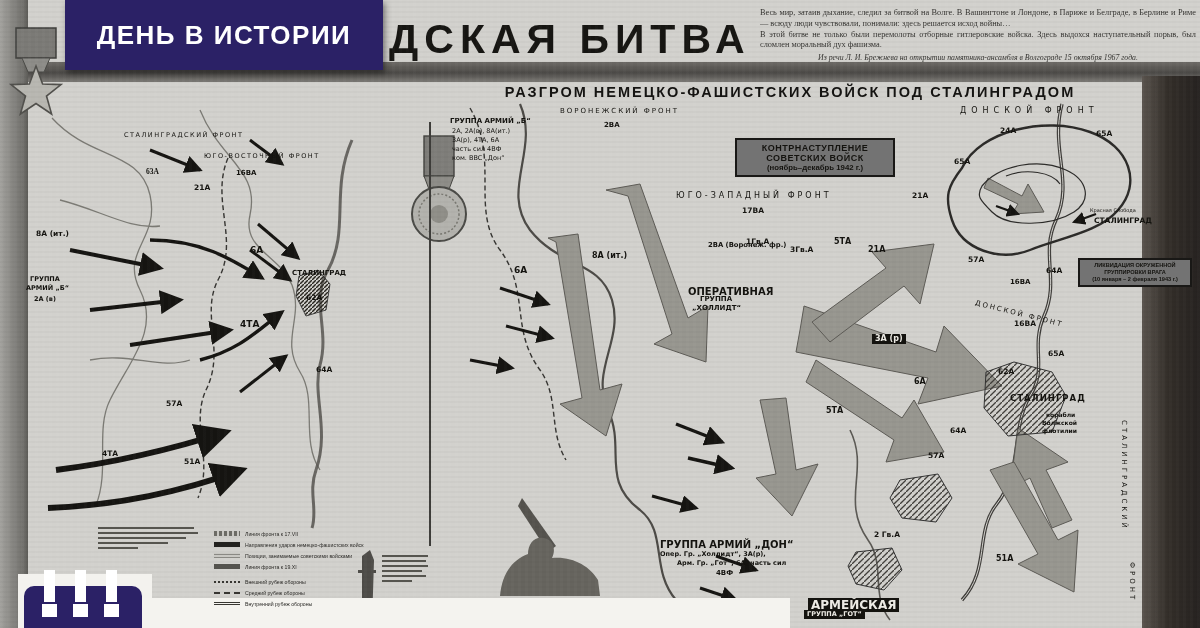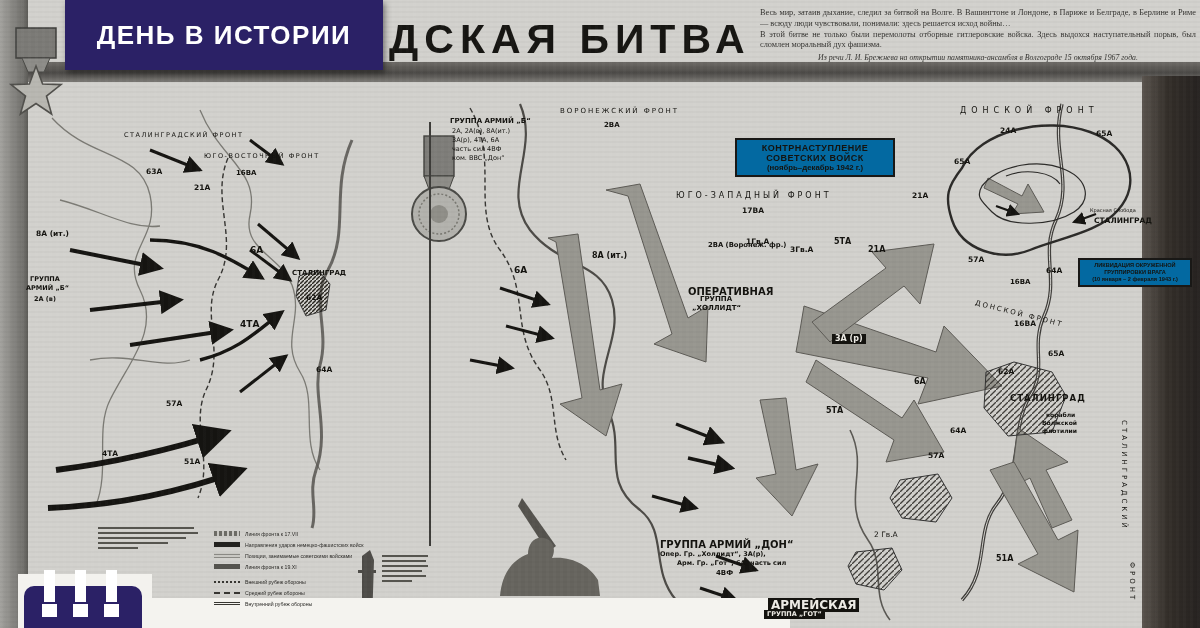--- a/index.html
+++ b/index.html
@@ -31,32 +31,32 @@
     box-shadow:2px 3px 6px rgba(0,0,0,.45);}
   .banner span{color:#fff;font-weight:700;font-size:26px;letter-spacing:1.5px;white-space:nowrap;}
 
   .lm-title{position:absolute;left:60px;top:84px;width:310px;text-align:center;z-index:8;color:#151412;}
   .lm-title .l1{font-weight:700;font-size:15px;letter-spacing:1px;}
   .lm-title .l2{font-weight:700;font-size:16px;}
   .lm-title .dates{font-weight:700;font-size:10.5px;}
   .rm-title{position:absolute;left:440px;top:84px;width:700px;text-align:center;z-index:8;
     color:#151412;font-weight:700;font-size:14.5px;letter-spacing:2px;white-space:nowrap;}
 
-  .box{position:absolute;z-index:9;background:#0369a1;border:2px solid #191816;
+  .box{position:absolute;z-index:9;background:#737373;border:2px solid #191816;
     text-align:center;color:#14130f;padding:3px 5px;}
   .counter-box{left:735px;top:138px;width:160px;}
   .counter-box .b1{font-weight:700;font-size:9px;letter-spacing:.5px;}
   .counter-box .b2{font-weight:700;font-size:9px;letter-spacing:.5px;}
   .counter-box .b3{font-weight:700;font-size:7.8px;}
   .liq-box{left:1078px;top:258px;width:114px;padding:2px 3px;}
   .liq-box div{font-weight:700;font-size:5.6px;line-height:1.25;}
 
   .ml{position:absolute;white-space:nowrap;color:#14130f;line-height:1;z-index:8;
       font-family:"DejaVu Sans",sans-serif;transform-origin:left top;}
-  .ml.inv{background:#14130f;color:#eceae4;padding:1px 3px;}
+  .ml.inv{background:#14130f;color:#eceae4;padding:1px 3px;margin-left:40px;}
 
   .legend{position:absolute;z-index:8;color:#2c2b28;}
   .legend-bars{position:absolute;z-index:8;}
   .legend-bars i{display:block;height:2px;background:#56554f;margin:3px 0;}
   .lrow{display:flex;align-items:center;height:11px;}
   .lrow .sw{width:26px;height:5px;margin-right:5px;flex:none;}
   .lrow .lt{font-size:5.2px;white-space:nowrap;}
   .sw.bar-stripe{background:repeating-linear-gradient(90deg,#6d6c66 0 3px,#c9c8c3 3px 5px);}
   .sw.bar-solid{background:#23221f;}
   .sw.bar-stripe2{background:repeating-linear-gradient(0deg,#8a8984 0 1px,#c9c8c3 1px 3px);}
@@ -189,36 +189,37 @@
       <path d="M1006,176 C1026,168 1052,172 1060,184" stroke-width="1.2"></path>
     </g>
 
     <g stroke="#333" stroke-width="1">
       <path d="M986,372 1014,362 1052,372 1066,396 1052,432 1008,436 984,408 Z" fill="url(#hatch)"></path>
       <path d="M900,480 938,474 952,498 936,522 902,518 890,498 Z" fill="url(#hatch)"></path>
       <path d="M856,552 892,548 902,570 884,590 856,584 848,566 Z" fill="url(#hatch)"></path>
     </g>
   </svg>
 
+  <div class="rm-title">РАЗГРОМ НЕМЕЦКО-ФАШИСТСКИХ ВОЙСК ПОД СТАЛИНГРАДОМ</div>
 
   <div class="box counter-box">
     <div class="b1">КОНТРНАСТУПЛЕНИЕ</div>
     <div class="b2">СОВЕТСКИХ ВОЙСК</div>
     <div class="b3">(ноябрь–декабрь 1942 г.)</div>
   </div>
   <div class="box liq-box">
     <div>ЛИКВИДАЦИЯ ОКРУЖЕННОЙ</div>
     <div>ГРУППИРОВКИ ВРАГА</div>
     <div>(10 января – 2 февраля 1943 г.)</div>
   </div>
 
   <div id="left-labels">
       <span class="ml" style="left: 124px; top: 132px; font-size: 6.5px; letter-spacing: 1.5px;">СТАЛИНГРАДСКИЙ ФРОНТ</span>
       <span class="ml" style="left: 204px; top: 153px; font-size: 6.5px; letter-spacing: 1.5px;">ЮГО-ВОСТОЧНЫЙ ФРОНТ</span>
-      <span class="ml" style="left: 146px; top: 168px; font-size: 7.5px; font-weight: 700;">63А</span>
+      <span class="ml" style="left: 146px; top: 168px; font-size: 7.5px; font-weight: 700; font-family: Liberation Serif, serif;">63А</span>
       <span class="ml" style="left: 194px; top: 184px; font-size: 7.5px; font-weight: 700;">21А</span>
       <span class="ml" style="left: 236px; top: 170px; font-size: 7px; font-weight: 700;">16ВА</span>
       <span class="ml" style="left: 36px; top: 230px; font-size: 7.5px; font-weight: 700;">8А (ит.)</span>
       <span class="ml" style="left: 30px; top: 276px; font-size: 6.5px; font-weight: 700;">ГРУППА</span>
       <span class="ml" style="left: 26px; top: 285px; font-size: 6.5px; font-weight: 700;">АРМИЙ „Б“</span>
       <span class="ml" style="left: 34px; top: 296px; font-size: 6.5px; font-weight: 700;">2А (в)</span>
       <span class="ml" style="left: 250px; top: 246px; font-size: 9px; font-weight: 700;">6А</span>
       <span class="ml" style="left: 240px; top: 320px; font-size: 9px; font-weight: 700;">4ТА</span>
       <span class="ml" style="left: 292px; top: 270px; font-size: 7px; font-weight: 700;">СТАЛИНГРАД</span>
       <span class="ml" style="left: 306px; top: 294px; font-size: 7.5px; font-weight: 700;">62А</span>
@@ -264,21 +265,21 @@
       <span class="ml" style="left: 998px; top: 368px; font-size: 7.5px; font-weight: 700;">62А</span>
       <span class="ml" style="left: 914px; top: 378px; font-size: 8px; font-weight: 700;">6А</span>
       <span class="ml" style="left: 1010px; top: 394px; font-size: 8.5px; font-weight: 700; letter-spacing: 1px;">СТАЛИНГРАД</span>
       <span class="ml" style="left: 1046px; top: 412px; font-size: 6px; font-weight: 700;">корабли</span>
       <span class="ml" style="left: 1042px; top: 420px; font-size: 6px; font-weight: 700;">Волжской</span>
       <span class="ml" style="left: 1042px; top: 428px; font-size: 6px; font-weight: 700;">флотилии</span>
       <span class="ml" style="left: 950px; top: 427px; font-size: 7.5px; font-weight: 700;">64А</span>
       <span class="ml" style="left: 928px; top: 452px; font-size: 7.5px; font-weight: 700;">57А</span>
       <span class="ml" style="left: 826px; top: 407px; font-size: 8px; font-weight: 700;">5ТА</span>
       <span class="ml" style="left: 996px; top: 555px; font-size: 8px; font-weight: 700;">51А</span>
-      <span class="ml" style="left: 874px; top: 531px; font-size: 7.5px; font-weight: 400;">2 Гв.А</span>
+      <span class="ml" style="left: 874px; top: 531px; font-size: 7.5px; font-weight: 700;">2 Гв.А</span>
       <span class="ml" style="left: 660px; top: 540px; font-size: 10px; font-weight: 700;">ГРУППА АРМИЙ „ДОН“</span>
       <span class="ml" style="left: 660px; top: 551px; font-size: 6.5px; font-weight: 700;">Опер. Гр. „Холлидт“, 3А(р),</span>
       <span class="ml" style="left: 660px; top: 560px; font-size: 6.5px; font-weight: 700; margin-left: 17px;">Арм. Гр. „Гот“, 6А, часть сил</span>
       <span class="ml" style="left: 716px; top: 570px; font-size: 7px; font-weight: 700;">4ВФ</span>
       <span class="ml inv" style="left: 768px; top: 598px; font-size: 12px; font-weight: 700; text-align: right;">АРМЕЙСКАЯ</span>
       <span class="ml inv" style="left: 764px; top: 610px; font-size: 6.5px; font-weight: 700;">ГРУППА „ГОТ“</span>
       <span class="ml" style="left: 1120px; top: 420px; font-size: 7px; letter-spacing: 3px; writing-mode: vertical-rl;">СТАЛИНГРАДСКИЙ</span>
       <span class="ml" style="left: 1128px; top: 562px; font-size: 7px; letter-spacing: 3px; writing-mode: vertical-rl;">ФРОНТ</span>
     </div>
 

